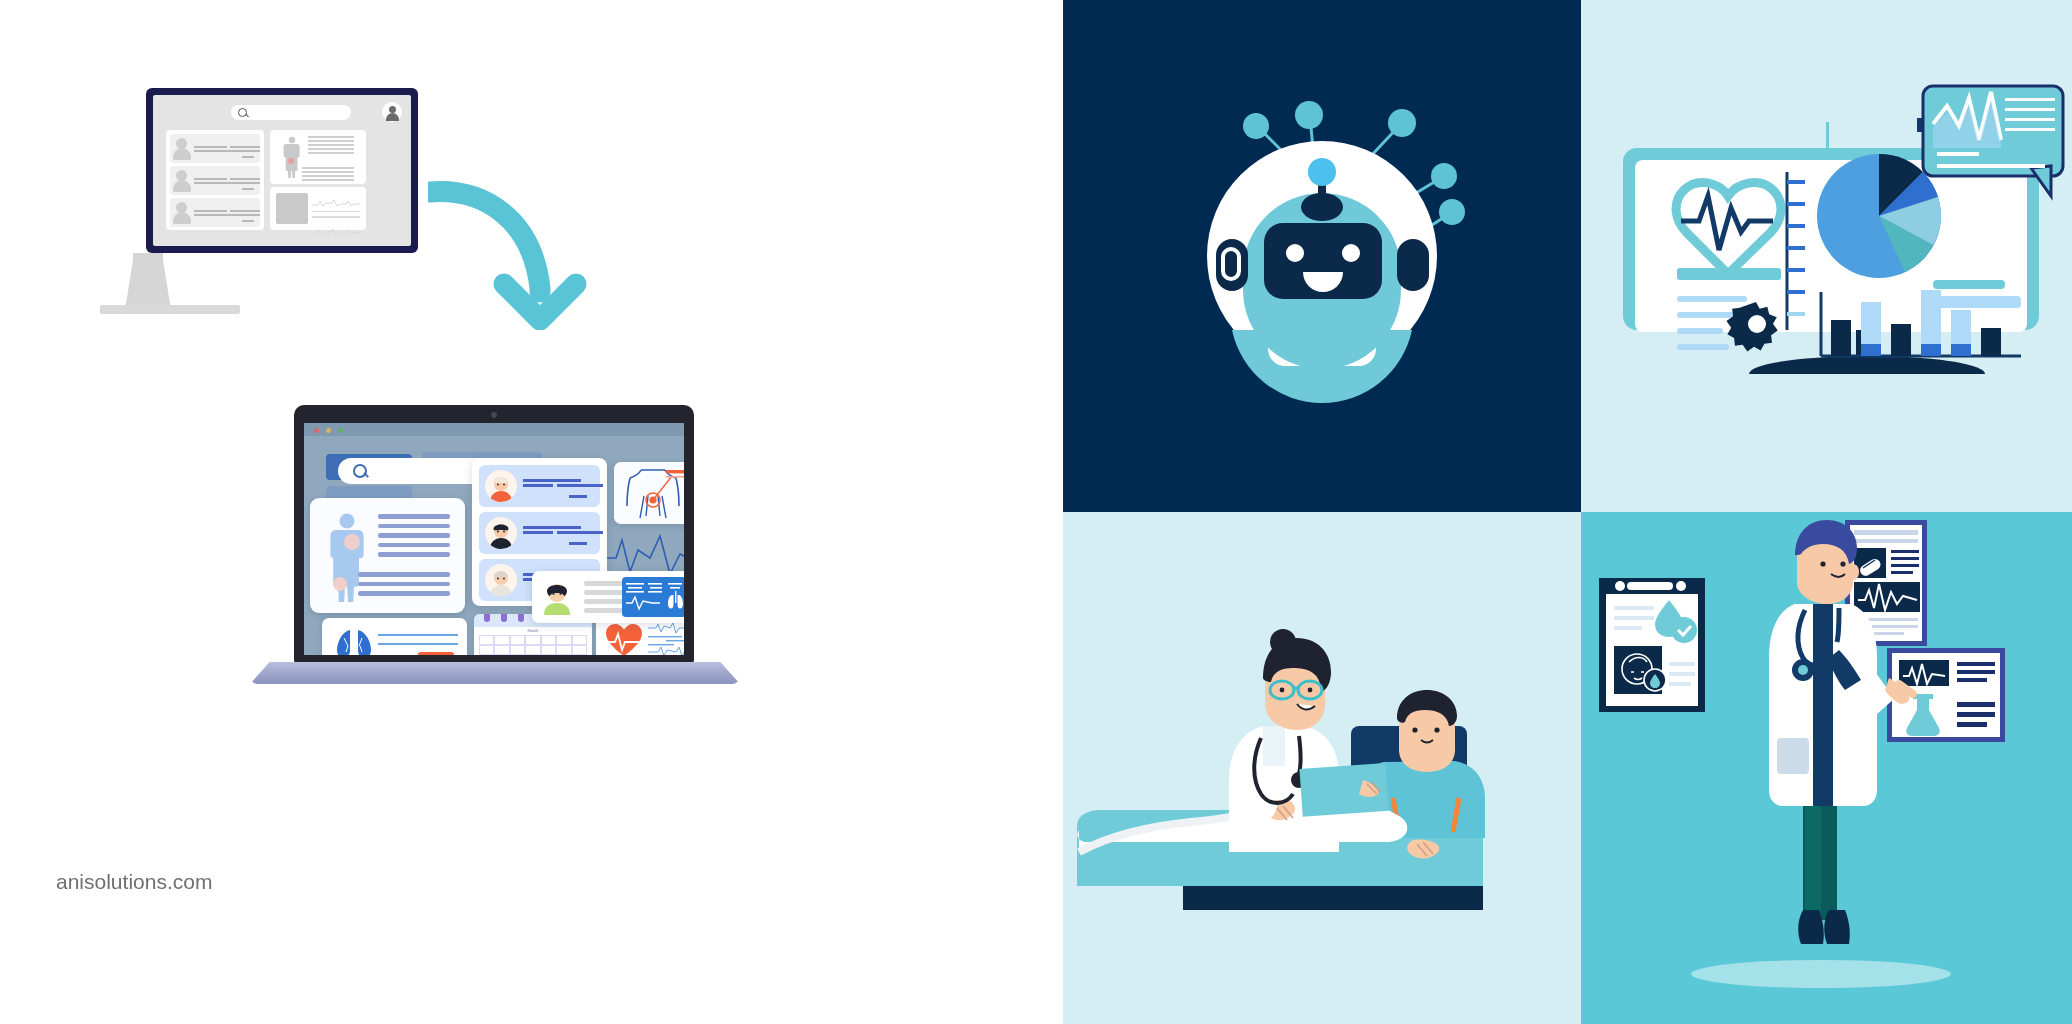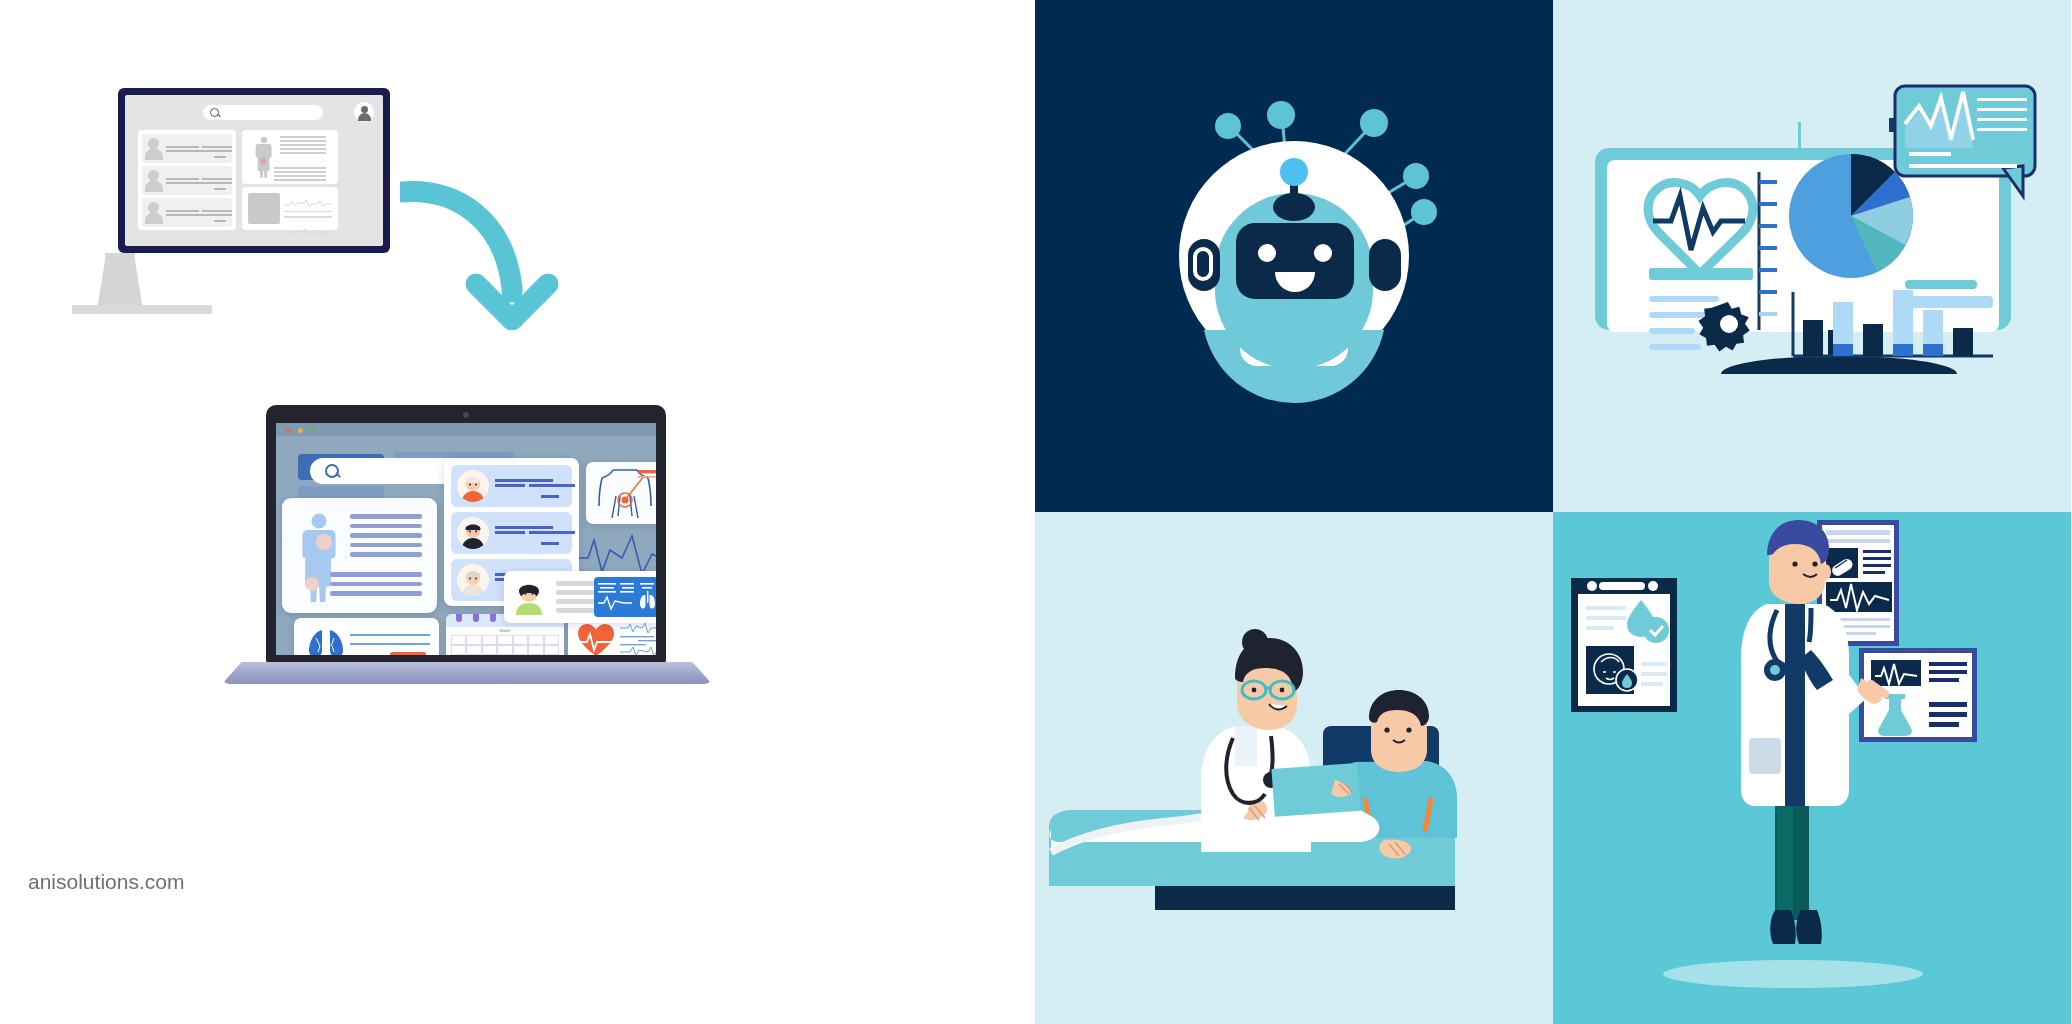--- a/index.html
+++ b/index.html
@@ -1,17 +1,17 @@
 <!DOCTYPE html>
 <html><head>
 <meta charset="utf-8">
 <style>
   html,body{margin:0;padding:0;background:#fff;}
   body{width:2072px;height:1024px;overflow:hidden;font-family:"Liberation Sans",sans-serif;}
-  .canvas{position:relative;width:1812px;height:1024px;background:#7dd3fc;}
+  .canvas{position:relative;width:1812px;height:1024px;background:#7dd3fc;margin-left:28px;}
 
   
   .left-panel{position:absolute;left:0;top:0;width:1035px;height:1024px;background:#ffffff;}
 
   
   .monitor{position:absolute;left:118px;top:88px;width:272px;height:165px;
            background:#1b1b4f;border-radius:6px;padding:7px;box-sizing:border-box;}
   .monitor-screen{width:100%;height:100%;background:#e4e4e4;border-radius:2px;position:relative;overflow:hidden;}
   .mon-search{position:absolute;left:78px;top:10px;width:120px;height:15px;background:#fff;border-radius:8px;}
   .mon-search .mg{position:absolute;left:7px;top:3px;width:7px;height:7px;border:1.4px solid #555;border-radius:50%;}

